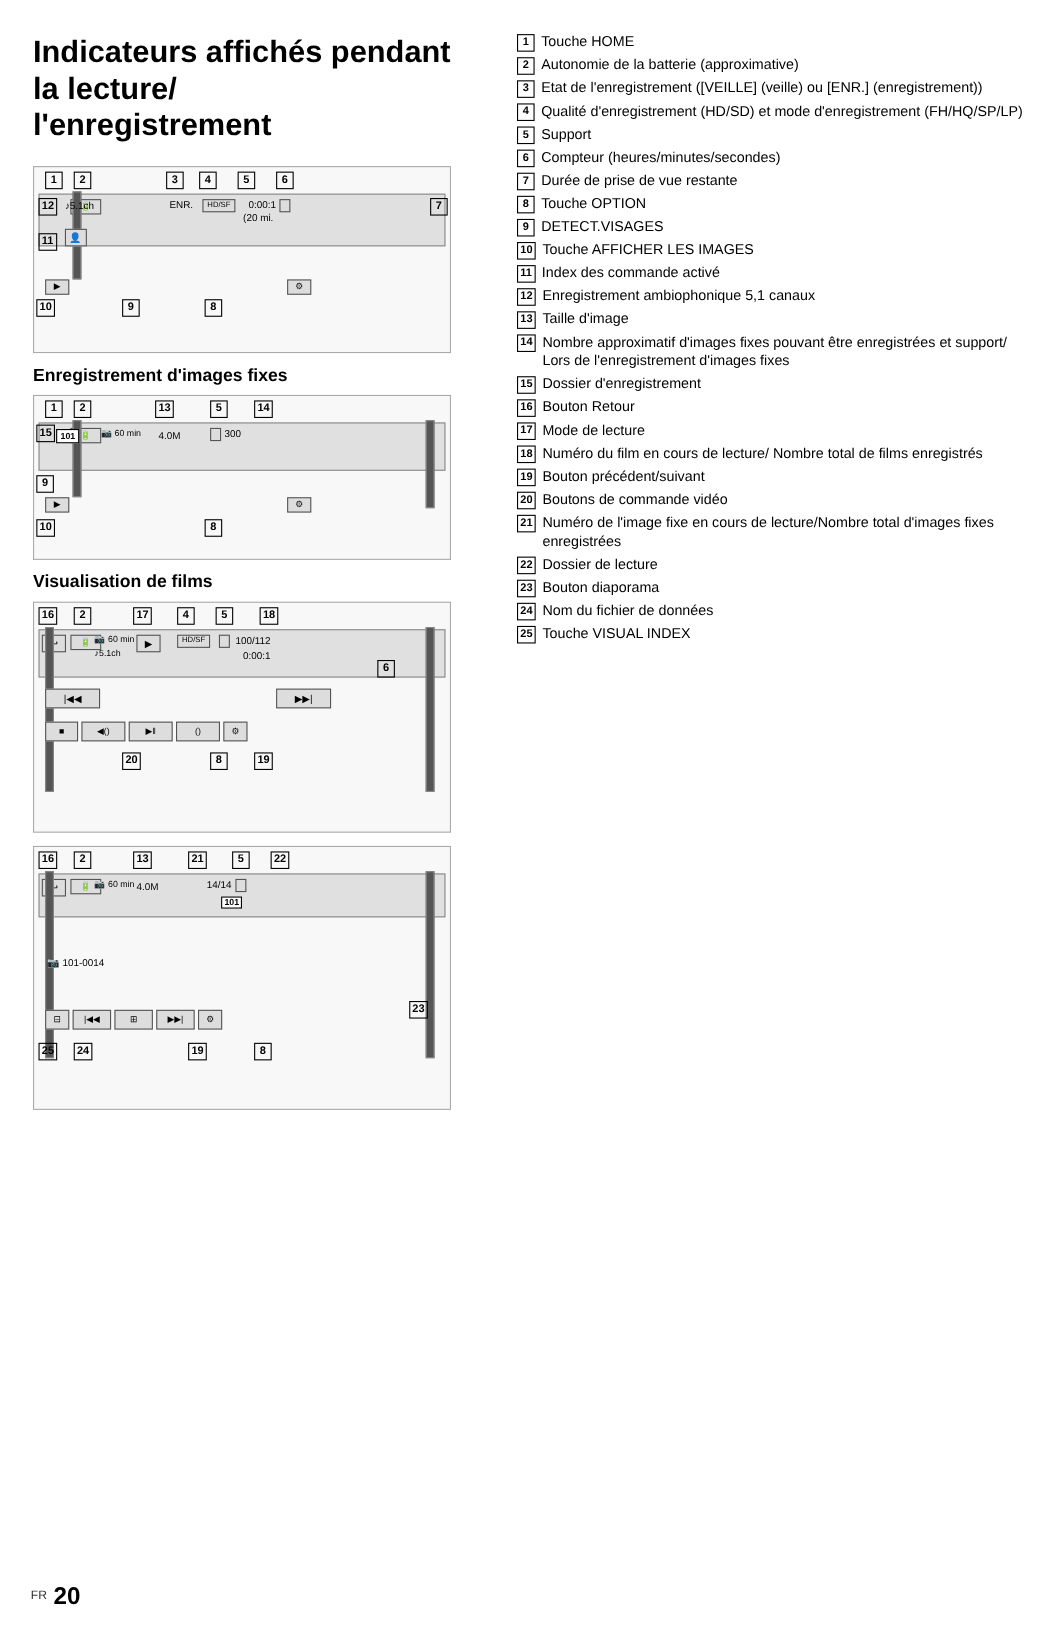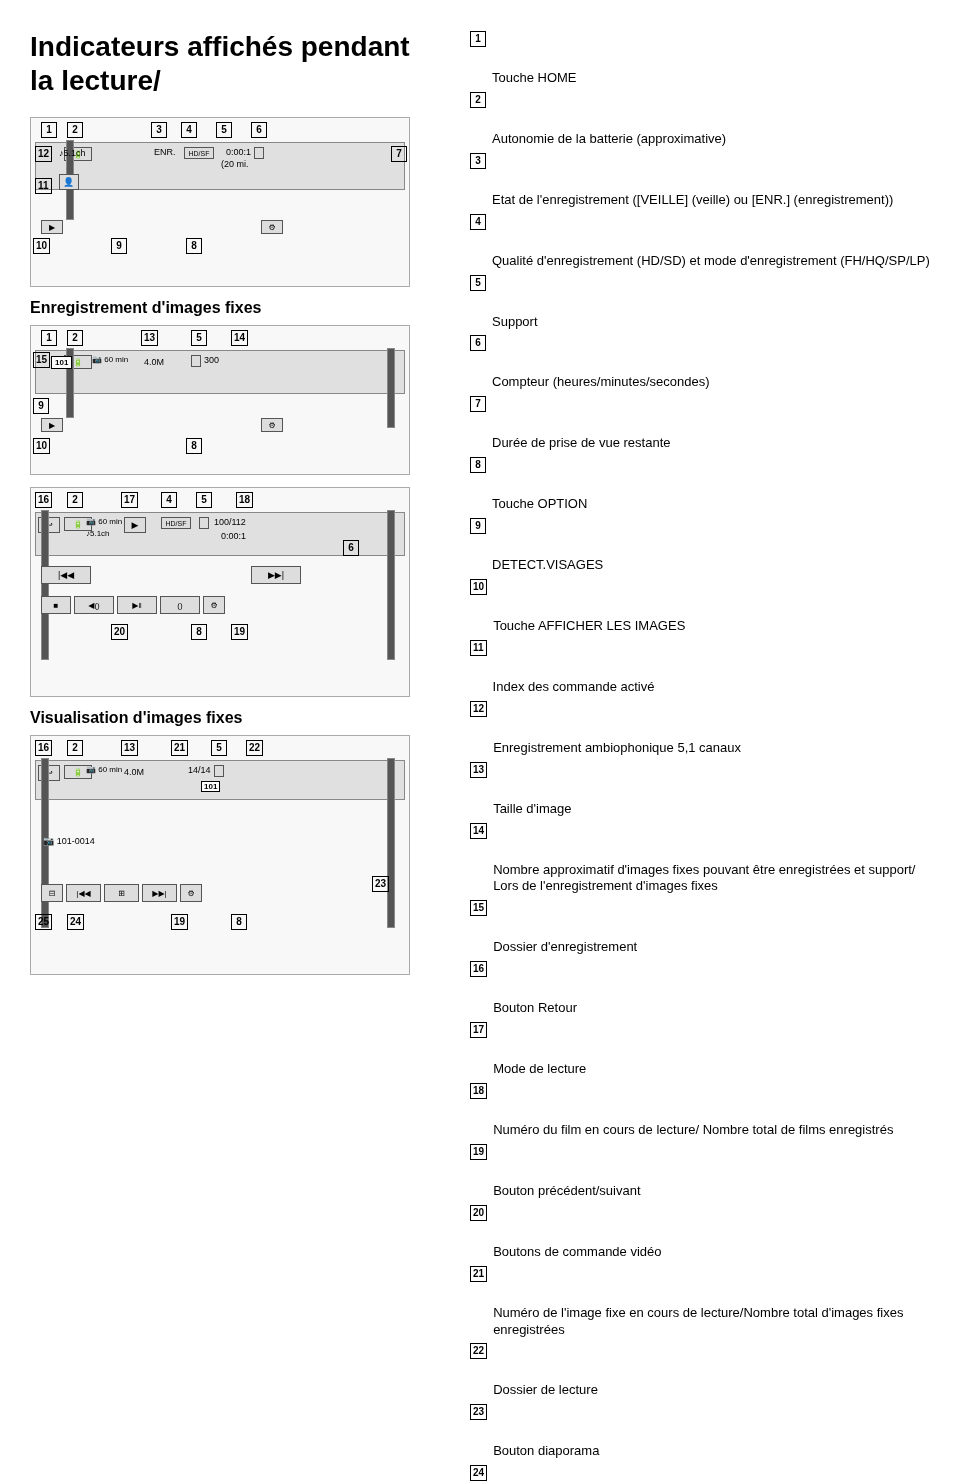--- a/index.html
+++ b/index.html
@@ -86,21 +86,20 @@
       font-size: 13px;
       line-height: 1.3;
     }
     .item-list li .badge {
       flex-shrink: 0;
       margin-right: 6px;
       margin-top: 1px;
     }
     .item-list li .item-text {
       flex: 1;
-      margin-top: 40px;
     }
     
     .footer {
       position: absolute;
       bottom: 20px;
       left: 28px;
       display: flex;
       align-items: center;
       gap: 6px;
     }
@@ -148,20 +147,21 @@
     }
   </style>
 </head>
 <body>
 
 <div class="page">
 
   <div class="left-col">
     <h1 class="page-title">
       <span>Indicateurs affichés pendant la lecture/</span><br>
+      <span>l'enregistrement</span>
     </h1>
 
     <div class="diagram diagram-film">
       <div class="diag-inner">
 
         <span class="num-label" style="top:4px;left:10px;"><span class="badge">1</span></span>
         <span class="num-label" style="top:4px;left:36px;"><span class="badge">2</span></span>
         <span class="num-label" style="top:4px;left:120px;"><span class="badge">3</span></span>
         <span class="num-label" style="top:4px;left:150px;"><span class="badge">4</span></span>
         <span class="num-label" style="top:4px;left:185px;"><span class="badge">5</span></span>
@@ -230,20 +230,21 @@
         <div class="diag-icon-box" style="top:92px;left:10px;width:22px;height:14px;font-size:8px;">▶</div>
         <div class="diag-icon-box" style="top:92px;left:230px;width:22px;height:14px;font-size:8px;">⚙</div>
 
         <span class="num-label" style="top:112px;left:2px;"><span class="badge">10</span></span>
         <span class="num-label" style="top:112px;left:155px;"><span class="badge">8</span></span>
 
         <div class="diag-bar diag-bar-dark" style="position:absolute;top:22px;right:14px;width:8px;height:80px;"></div>
       </div>
     </div>
 
+    <div class="section-title">Visualisation de films</div>
     <div class="diagram diagram-visu-films">
       <div class="diag-inner">
 
         <span class="num-label" style="top:4px;left:4px;"><span class="badge">16</span></span>
         <span class="num-label" style="top:4px;left:36px;"><span class="badge">2</span></span>
         <span class="num-label" style="top:4px;left:90px;"><span class="badge">17</span></span>
         <span class="num-label" style="top:4px;left:130px;"><span class="badge">4</span></span>
         <span class="num-label" style="top:4px;left:165px;"><span class="badge">5</span></span>
         <span class="num-label" style="top:4px;left:205px;"><span class="badge">18</span></span>
 
@@ -276,21 +277,20 @@
         </div>
 
         <span class="num-label" style="top:52px;right:50px;"><span class="badge">6</span></span>
 
         <span class="num-label" style="top:136px;left:80px;"><span class="badge">20</span></span>
         <span class="num-label" style="top:136px;left:160px;"><span class="badge">8</span></span>
         <span class="num-label" style="top:136px;left:200px;"><span class="badge">19</span></span>
       </div>
     </div>
 
-    <div class="section-title">Visualisation d'images fixes</div>
     <div class="diagram diagram-visu-images">
       <div class="diag-inner">
 
         <span class="num-label" style="top:4px;left:4px;"><span class="badge">16</span></span>
         <span class="num-label" style="top:4px;left:36px;"><span class="badge">2</span></span>
         <span class="num-label" style="top:4px;left:90px;"><span class="badge">13</span></span>
         <span class="num-label" style="top:4px;left:140px;"><span class="badge">21</span></span>
         <span class="num-label" style="top:4px;left:180px;"><span class="badge">5</span></span>
         <span class="num-label" style="top:4px;left:215px;"><span class="badge">22</span></span>
 

